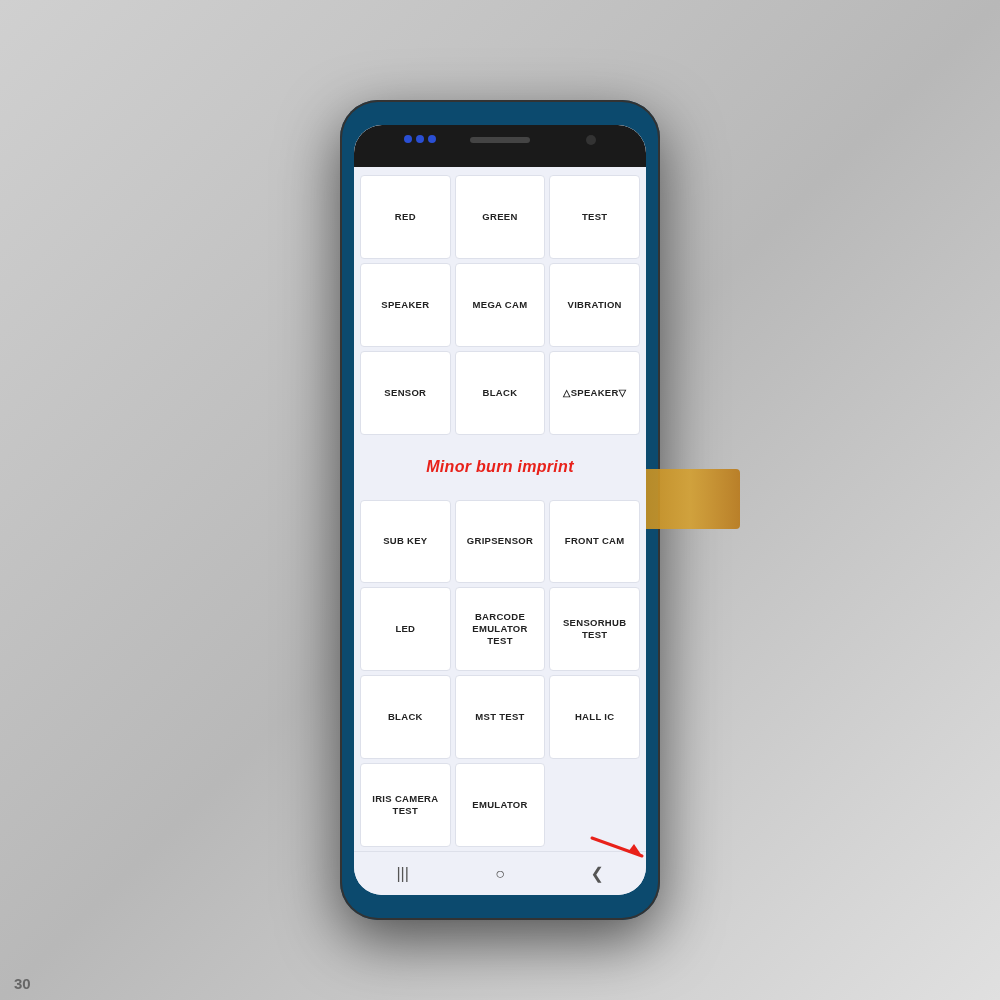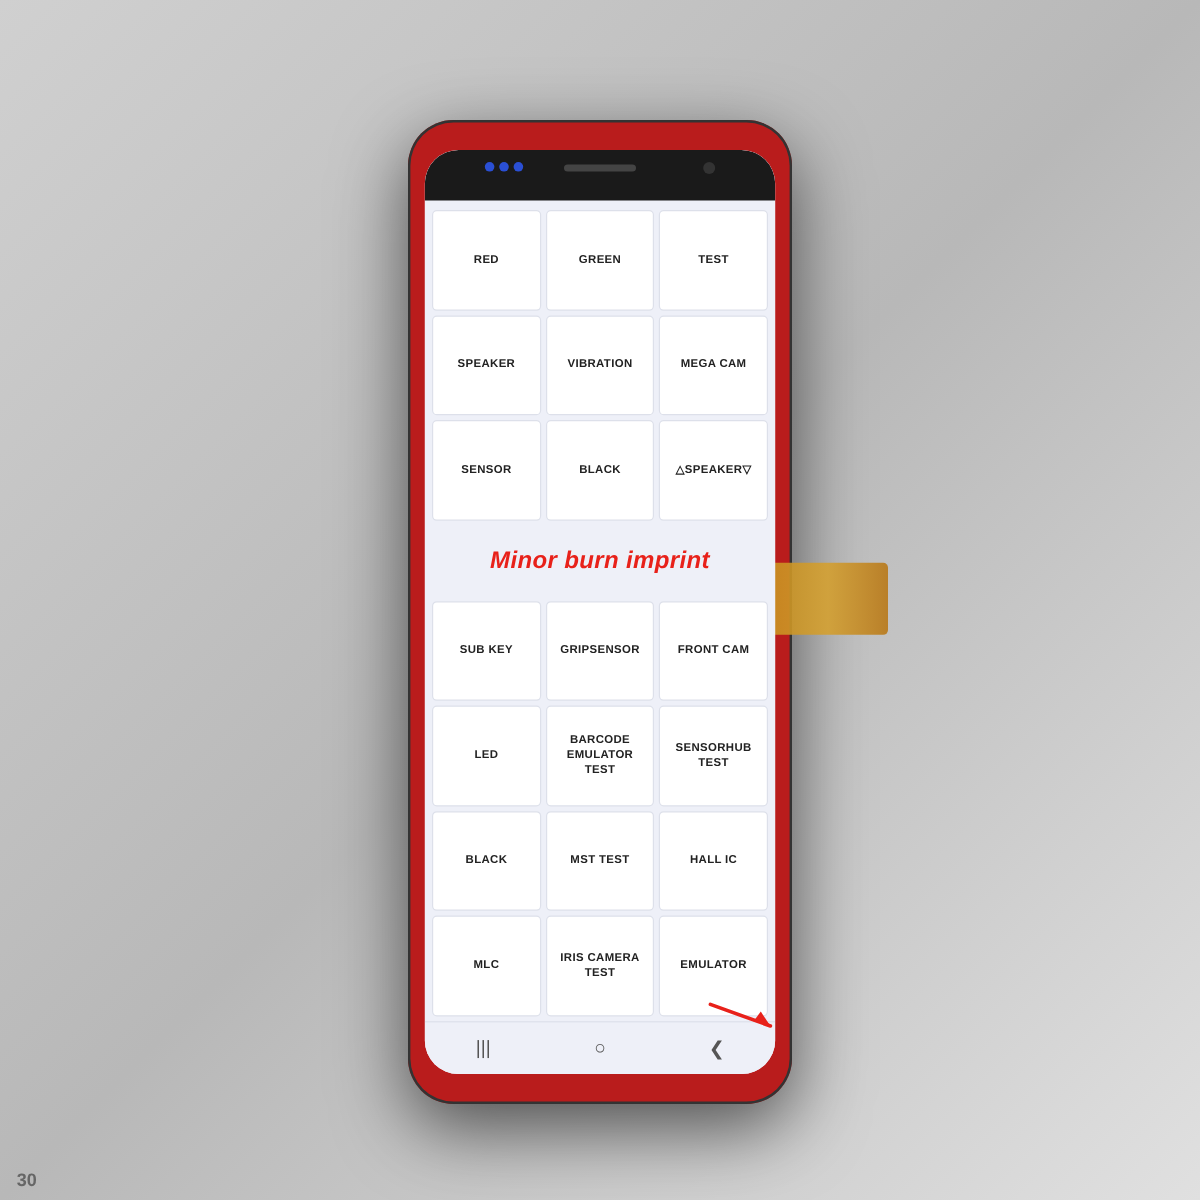--- a/index.html
+++ b/index.html
@@ -18,21 +18,21 @@
       position: absolute;
       width: 1000px;
       height: 1000px;
       background: linear-gradient(135deg, #d0d0d0 0%, #b8b8b8 50%, #e0e0e0 100%);
     }
 
     .phone-outer {
       position: relative;
       width: 320px;
       height: 820px;
-      background: #b91c1c;
+      background: #0c4a6e;
       border-radius: 38px;
       box-shadow: 0 20px 60px rgba(0,0,0,0.6), inset 0 0 0 2px #333;
       display: flex;
       align-items: center;
       justify-content: center;
       margin-top: 20px;
     }
 
     .phone-screen {
       width: 292px;
@@ -137,21 +137,21 @@
       border: none;
       display: flex;
       align-items: center;
       justify-content: center;
       padding: 2px 0;
       min-height: 28px;
     }
 
     .burn-text {
       color: #e8211a;
-      font-size: 20px;
+      font-size: 16px;
       font-weight: bold;
       font-style: italic;
     }
 
     
     .nav-bar {
       height: 44px;
       background: #eef0f8;
       display: flex;
       align-items: center;
@@ -223,22 +223,22 @@
     </div>
 
     <div class="screen-content">
       <div class="button-grid">
 
         <button class="grid-btn">RED</button>
         <button class="grid-btn">GREEN</button>
         <button class="grid-btn">TEST</button>
 
         <button class="grid-btn">SPEAKER</button>
+        <button class="grid-btn">MEGA CAM</button>
         <button class="grid-btn">VIBRATION</button>
-        <button class="grid-btn">MEGA CAM</button>
 
         <button class="grid-btn">SENSOR</button>
         <button class="grid-btn">BLACK</button>
         <button class="grid-btn">△SPEAKER▽</button>
 
         <div class="grid-btn burn-imprint-row">
           <span class="burn-text">Minor burn imprint</span>
         </div>
 
         <button class="grid-btn">SUB KEY</button>
@@ -246,21 +246,20 @@
         <button class="grid-btn">FRONT CAM</button>
 
         <button class="grid-btn">LED</button>
         <button class="grid-btn">BARCODE<br>EMULATOR TEST</button>
         <button class="grid-btn">SENSORHUB TEST</button>
 
         <button class="grid-btn">BLACK</button>
         <button class="grid-btn">MST TEST</button>
         <button class="grid-btn">HALL IC</button>
 
-        <button class="grid-btn">MLC</button>
         <button class="grid-btn">IRIS CAMERA<br>TEST</button>
         <button class="grid-btn">EMULATOR</button>
 
       </div>
     </div>
 
     <div class="nav-bar">
       <div class="nav-icon">|||</div>
       <div class="nav-icon">○</div>
       <div class="nav-icon">❮</div>

